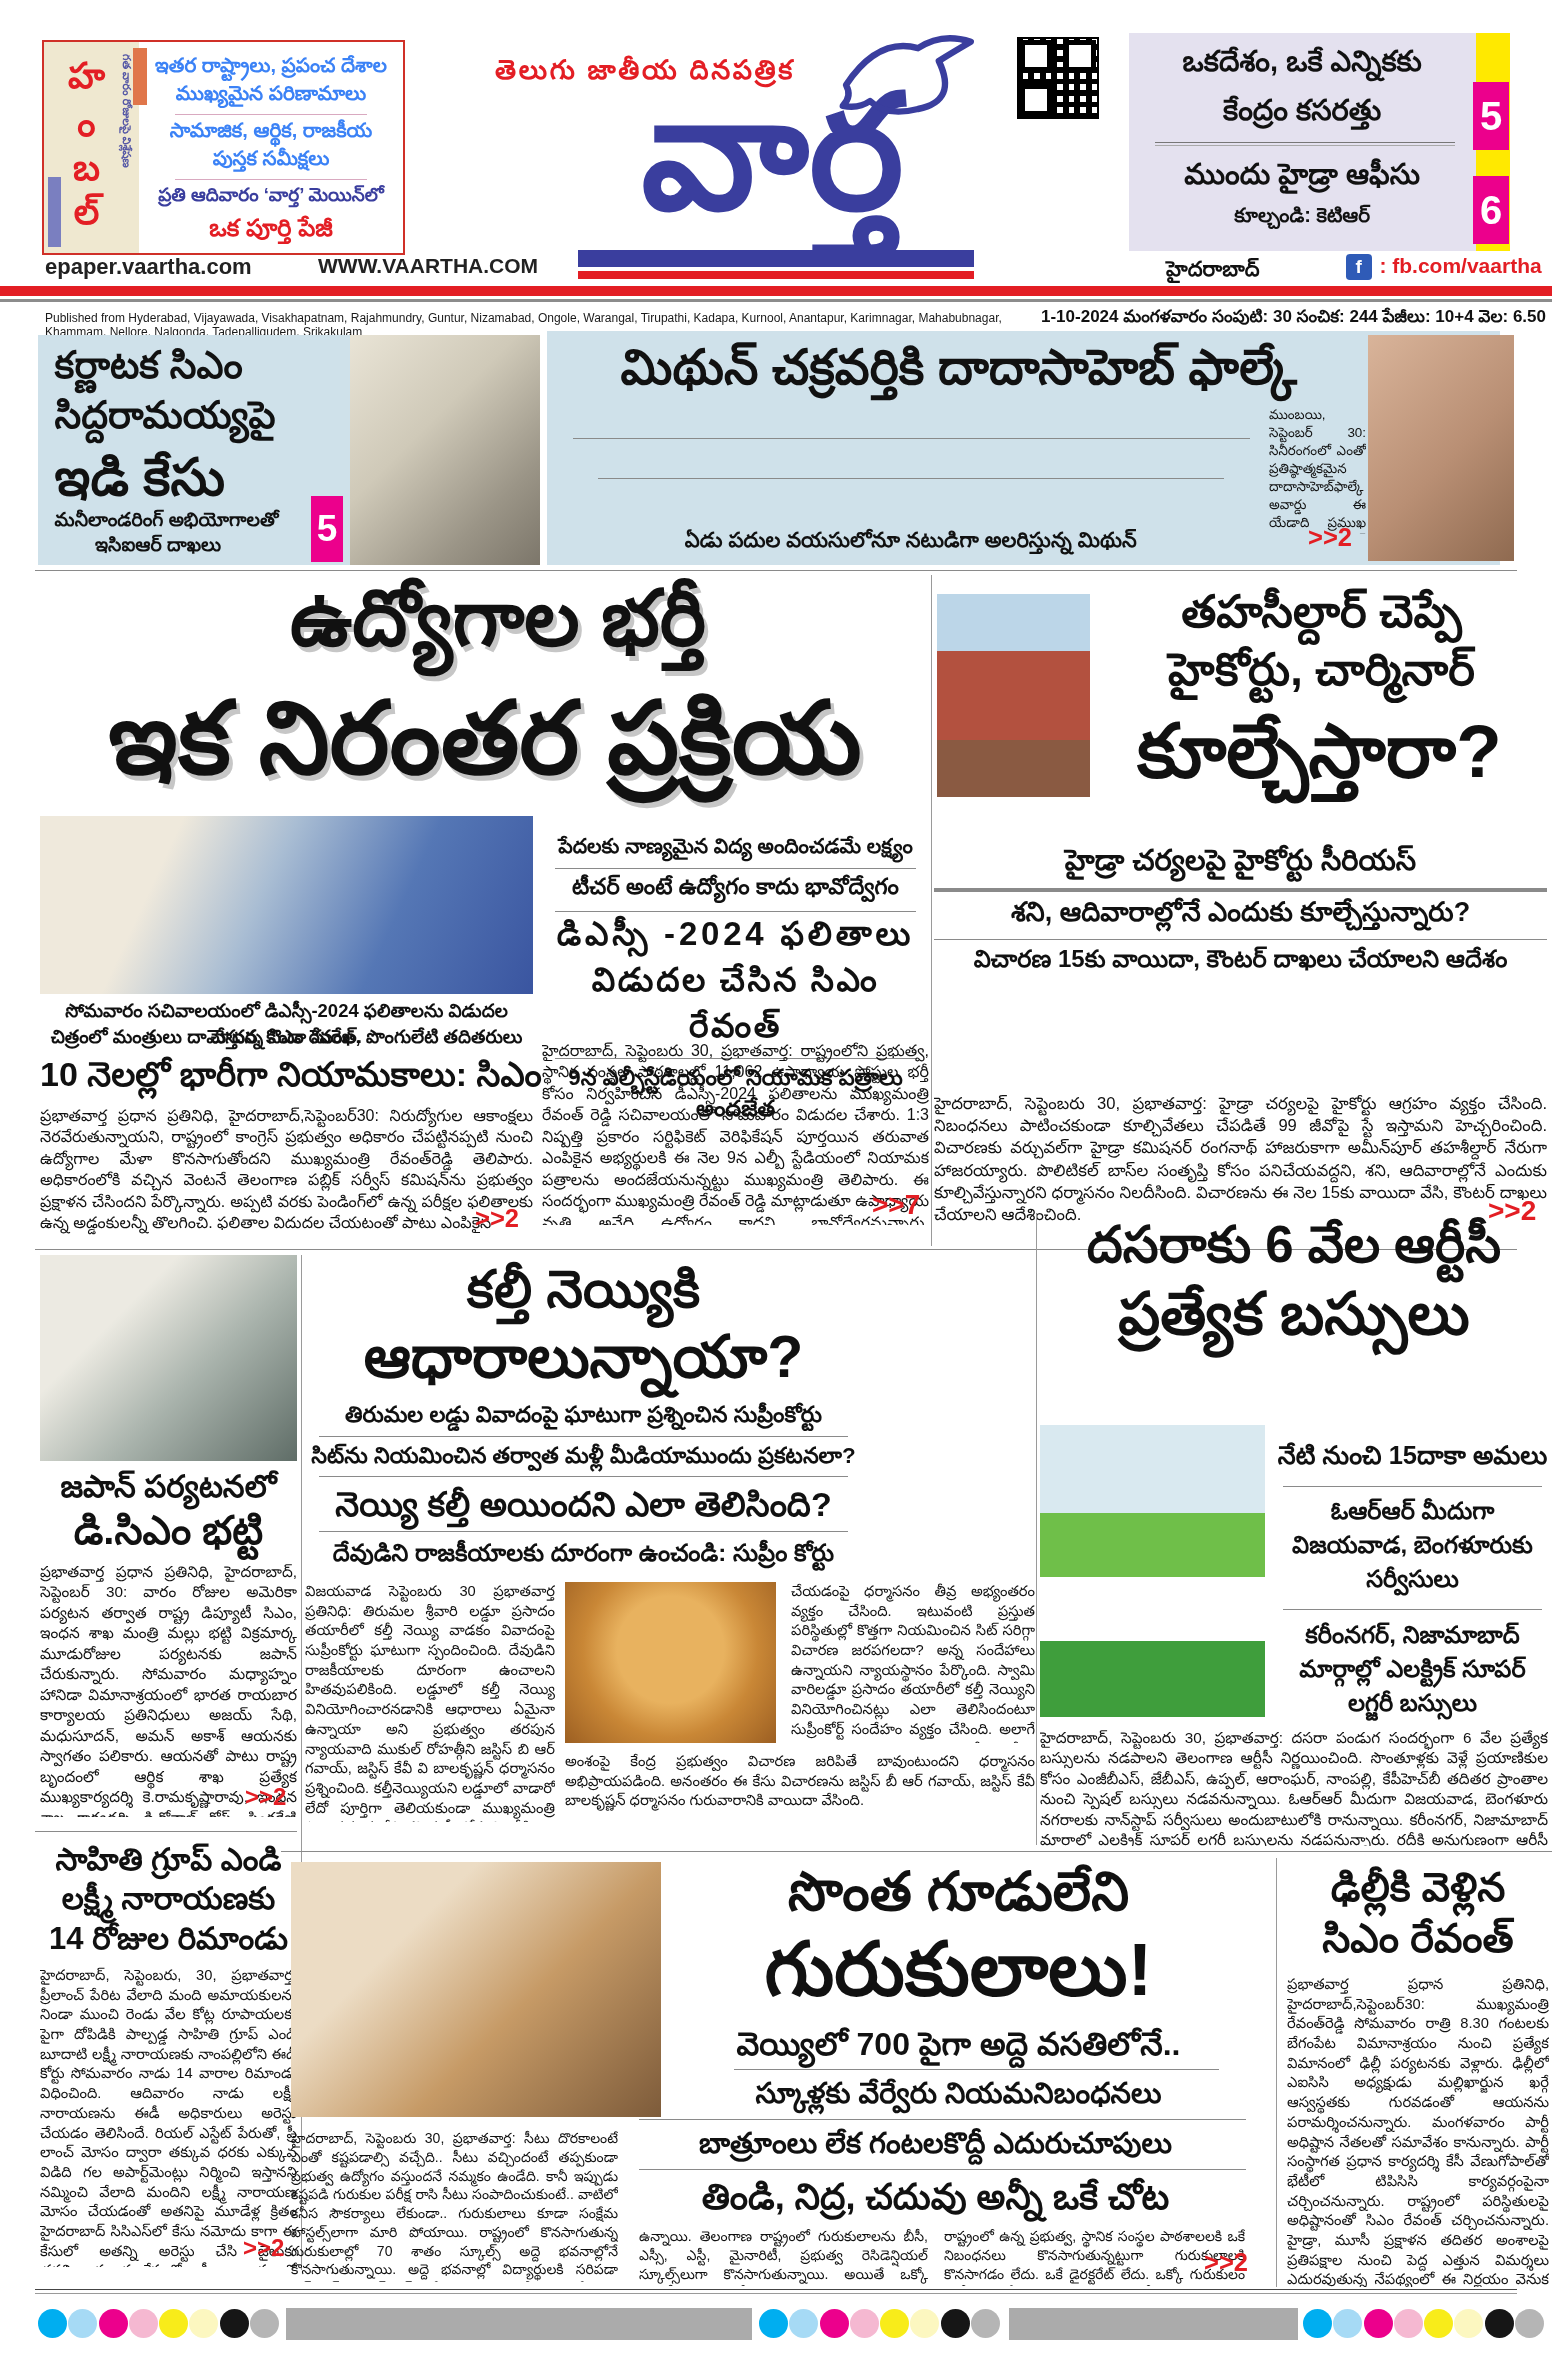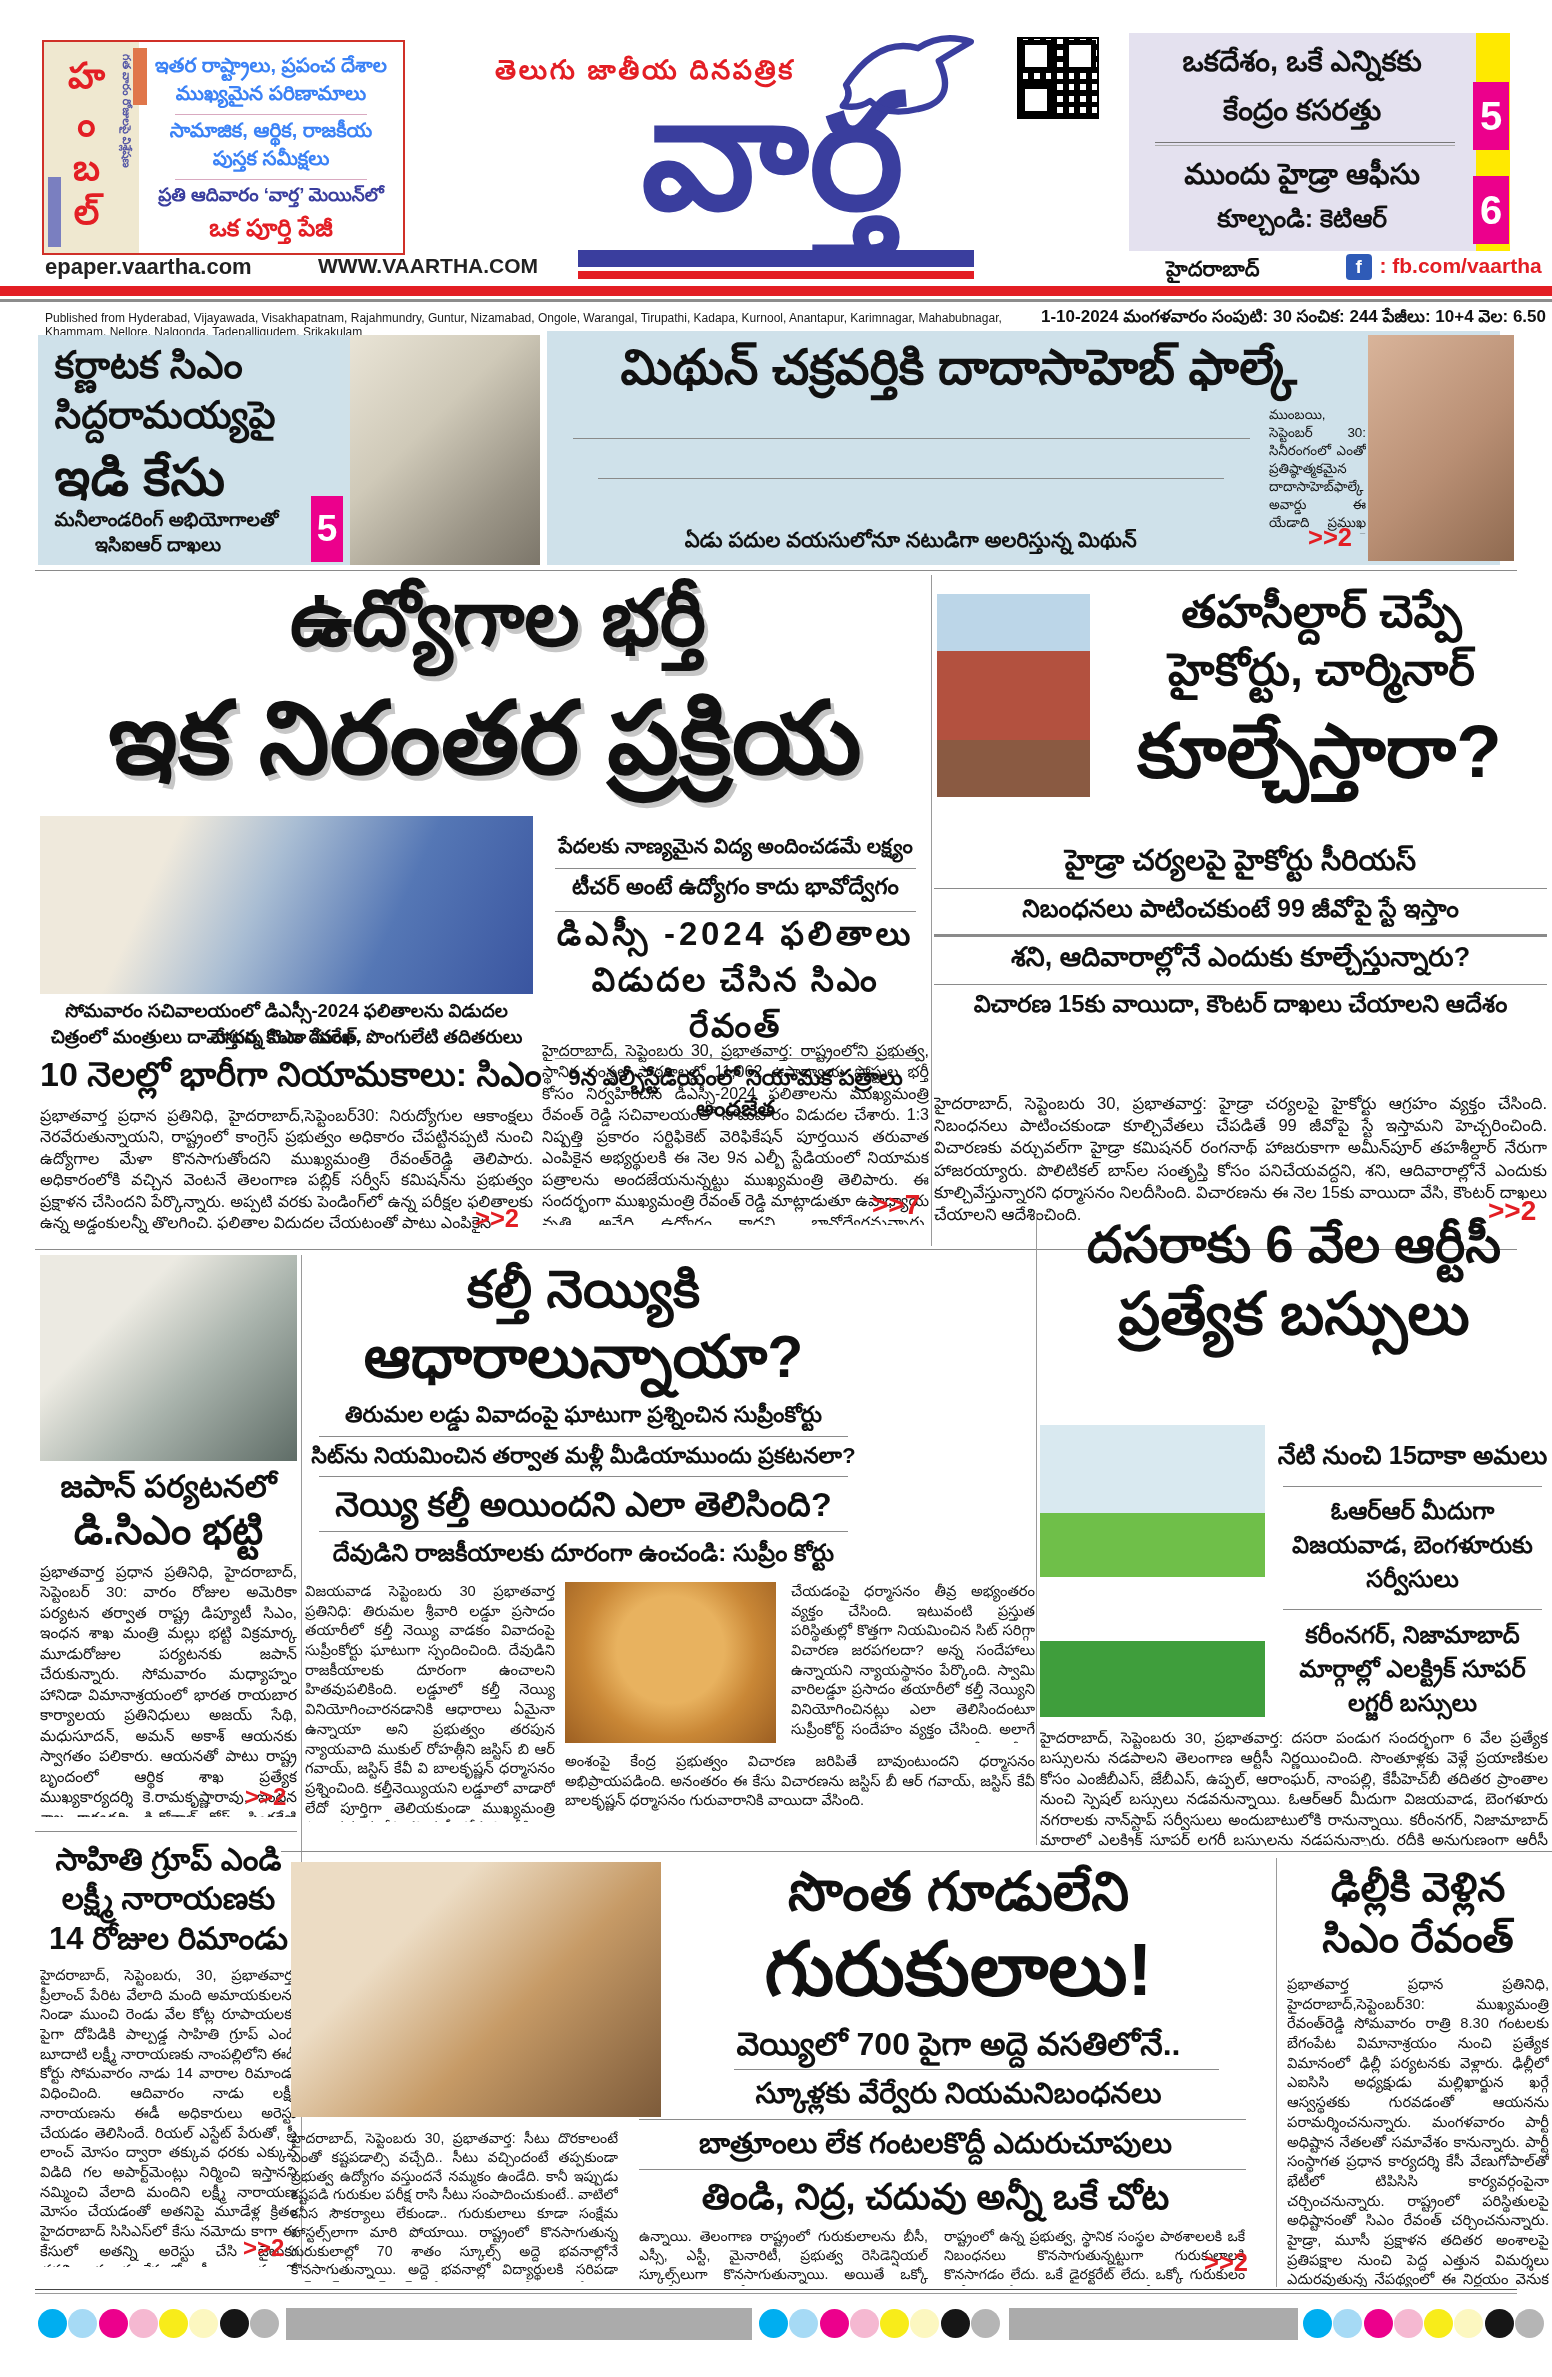--- a/index.html
+++ b/index.html
@@ -89,21 +89,21 @@
     <span class="eye" style="right:2.6px;top:2.6px"></span>
     <span class="eye" style="left:2.6px;bottom:2.6px"></span>
   </div>
 
   <div class="abs" style="left:1129px;top:33px;width:381px;height:218px;background:#e4e1ef">
     <div class="abs" style="right:0;top:0;width:34px;height:218px;background:#ffe900"></div>
     <div class="abs b ctr" style="left:10.2px;top:12px;width:326px;font-size:29px">ఒకదేశం, ఒకే ఎన్నికకు</div>
     <div class="abs b ctr" style="left:10.2px;top:61px;width:326px;font-size:29px">కేంద్రం కసరత్తు</div>
     <div class="abs" style="left:25.5px;top:109px;width:300px;border-top:1.9px solid #777;border-bottom:1.9px solid #aaa;height:1.9px"></div>
     <div class="abs b ctr" style="left:10.2px;top:125px;width:326px;font-size:29px">ముందు హైడ్రా ఆఫీసు</div>
-    <div class="abs b ctr" style="left:10.2px;top:171px;width:326px;font-size:25px">కూల్చండి: కెటిఆర్</div>
+    <div class="abs b ctr" style="left:10.2px;top:171px;width:326px;font-size:20px">కూల్చండి: కెటిఆర్</div>
   </div>
   <div class="abs badge" style="left:1473px;top:82px;width:36px;height:68px;font-size:40px">5</div>
   <div class="abs badge" style="left:1473px;top:176px;width:36px;height:68px;font-size:40px">6</div>
 
   <div class="abs b" style="left:1166px;top:257px;font-size:21px">హైదరాబాద్</div>
   <div class="abs" style="left:1346px;top:254px">
     <span class="fb" style="width:25.5px;height:25.5px;font-size:19px">f</span>
     <span class="red b" style="font-size:21px;margin-left:5.1px">: fb.com/vaartha</span>
   </div>
 
@@ -141,21 +141,20 @@
 
 <div class="abs ph ph-hc" style="left:937px;top:594px;width:153px;height:203px"></div>
 
 <div class="abs b ctr nw" style="left:1098px;top:586px;width:447px;font-size:45px">తహసీల్దార్ చెప్పే</div>
 <div class="abs b ctr nw" style="left:1098px;top:644px;width:447px;font-size:45px">హైకోర్టు, చార్మినార్</div>
 <div class="abs hv ctr nw" style="left:1086px;top:708px;width:467px;font-size:75px">కూల్చేస్తారా?</div>
 
 <div class="abs" style="left:934px;top:840px;width:613px">
   <div class="b ctr nw" style="font-size:29px;padding:3.8px 0">హైడ్రా చర్యలపై హైకోర్టు సీరియస్</div>
   <div class="thin"></div>
-  <div class="b ctr nw" style="font-size:25px;padding:5.1px 0">నిబంధనలు పాటించకుంటే 99 జీవోపై స్టే ఇస్తాం</div>
   <div class="thin"></div>
   <div class="thin"></div>
   <div class="thin"></div>
   <div class="b ctr nw" style="font-size:27px;padding:5.1px 0">శని, ఆదివారాల్లోనే ఎందుకు కూల్చేస్తున్నారు?</div>
   <div class="thin"></div>
   <div class="b ctr nw" style="font-size:24px;padding:5.1px 0">విచారణ 15కు వాయిదా, కౌంటర్ దాఖలు చేయాలని ఆదేశం</div>
 </div>
 <div class="abs bodytxt j" style="left:934px;top:1093px;width:613px;height:134px;font-size:16.6px">హైదరాబాద్, సెప్టెంబరు 30, ప్రభాతవార్త: హైడ్రా చర్యలపై హైకోర్టు ఆగ్రహం వ్యక్తం చేసింది. నిబంధనలు పాటించకుండా కూల్చివేతలు చేపడితే 99 జీవోపై స్టే ఇస్తామని హెచ్చరించింది. విచారణకు వర్చువల్‌గా హైడ్రా కమిషనర్ రంగనాథ్ హాజరుకాగా అమీన్‌పూర్ తహశీల్దార్ నేరుగా హాజరయ్యారు. పొలిటికల్ బాస్‌ల సంతృప్తి కోసం పనిచేయవద్దని, శని, ఆదివారాల్లోనే ఎందుకు కూల్చివేస్తున్నారని ధర్మాసనం నిలదీసింది. విచారణను ఈ నెల 15కు వాయిదా వేసి, కౌంటర్ దాఖలు చేయాలని ఆదేశించింది.</div>
 <div class="abs jump" style="left:1488px;top:1195px;font-size:28px">&gt;&gt;2</div>
 

